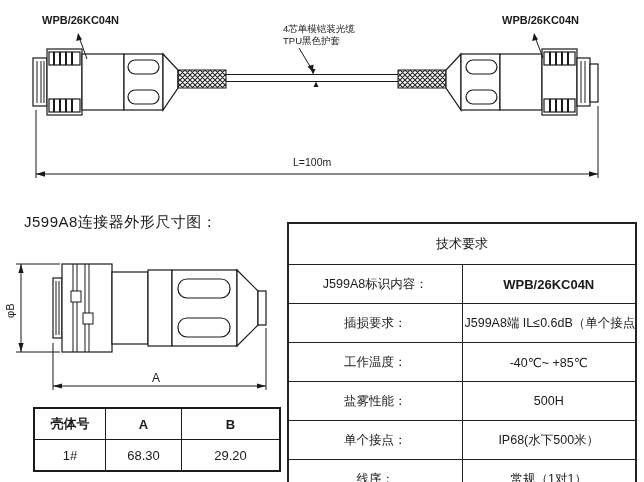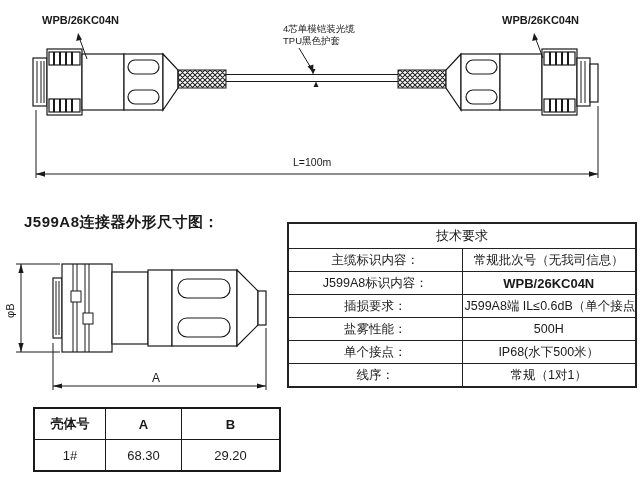--- a/index.html
+++ b/index.html
@@ -4,35 +4,35 @@
 <style>
   html,body{margin:0;padding:0;}
   body{
     width:644px;height:482px;position:relative;background:#ffffff;
     font-family:"Liberation Sans","DejaVu Sans",sans-serif;color:#1a1a1a;
     overflow:hidden;
   }
   .abs{position:absolute;}
   svg text{fill:#1a1a1a;}
   .section-title{
-    left:24px;top:213px;font-size:15px;font-weight:bold;letter-spacing:0.5px;
+    left:24px;top:213px;font-size:15px;font-weight:normal;letter-spacing:0.5px;
   }
   
   table{border-collapse:collapse;table-layout:fixed;}
   .shell-table{left:33px;top:407px;width:218px;}
   .shell-table td{
     border:1px solid #1a1a1a;text-align:center;font-size:13px;height:22px;
     padding:4px;overflow:hidden;white-space:nowrap;
   }
   .shell-table{border:2px solid #1a1a1a;}
   .shell-table tr.hdr td{font-weight:600;}
   
   .spec-table{left:287px;top:222px;width:350px;border:2px solid #222;}
   .spec-table td,.spec-table th{
-    border:1px solid #222;text-align:center;font-size:12.5px;padding:0 2px;
+    border:1px solid #222;text-align:center;font-size:12.5px;padding:8px 2px;
     height:22px;overflow:hidden;white-space:nowrap;font-weight:normal;
   }
   .spec-table th{height:24px;font-size:13px;}
   .spec-table td.lbl{width:119px;}
   .spec-table tr.bold-row td.val{font-weight:bold;font-size:13px;}
 </style>
 </head>
 <body>
 
 <svg class="abs" style="left:0;top:0" width="644" height="200" viewBox="0 0 644 200">
@@ -198,33 +198,33 @@
     <td>29.20</td>
   </tr>
 </tbody>
   </table>
 
 <table class="abs spec-table">
   <tbody>
       <tr>
     <th colspan="2">技术要求</th>
   </tr>
-  <tr>
-    <td class="lbl">主缆标识内容：</td>
-    <td class="val">常规批次号（无我司信息）</td>
-  </tr>
   <tr class="bold-row">
     <td class="lbl">J599A8标识内容：</td>
     <td class="val">WPB/26KC04N</td>
   </tr>
   <tr>
     <td class="lbl">插损要求：</td>
     <td class="val">J599A8端 IL≤0.6dB（单个接点）</td>
   </tr>
   <tr>
+    <td class="lbl">工作温度：</td>
+    <td class="val">-40℃~ +85℃</td>
+  </tr>
+  <tr>
     <td class="lbl">盐雾性能：</td>
     <td class="val">500H</td>
   </tr>
   <tr>
     <td class="lbl">单个接点：</td>
     <td class="val">IP68(水下500米）</td>
   </tr>
   <tr>
     <td class="lbl">线序：</td>
     <td class="val">常规（1对1）</td>

